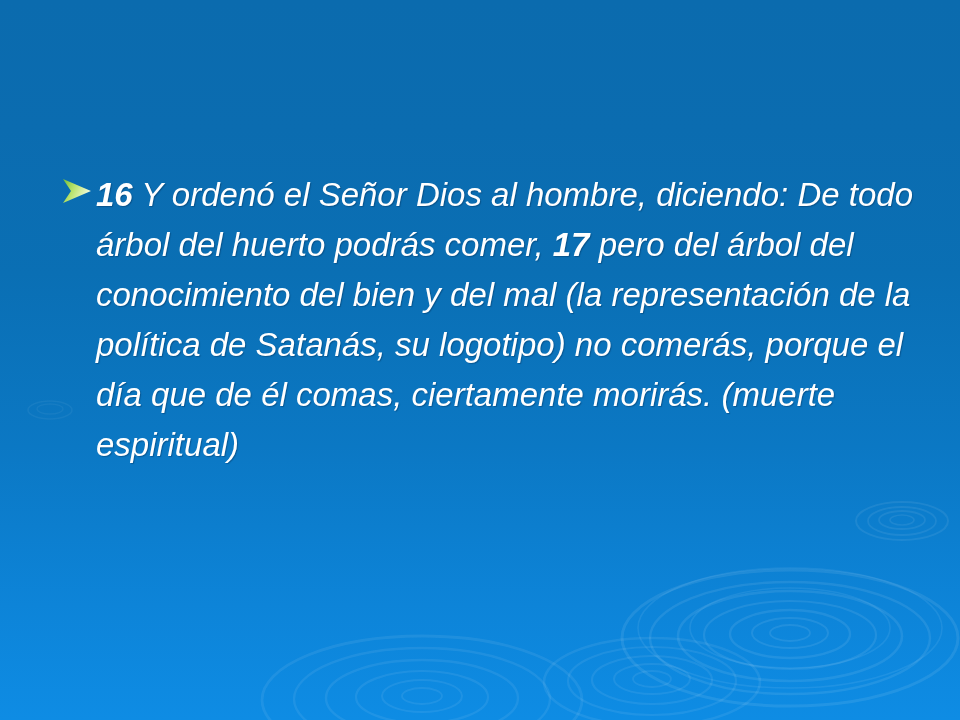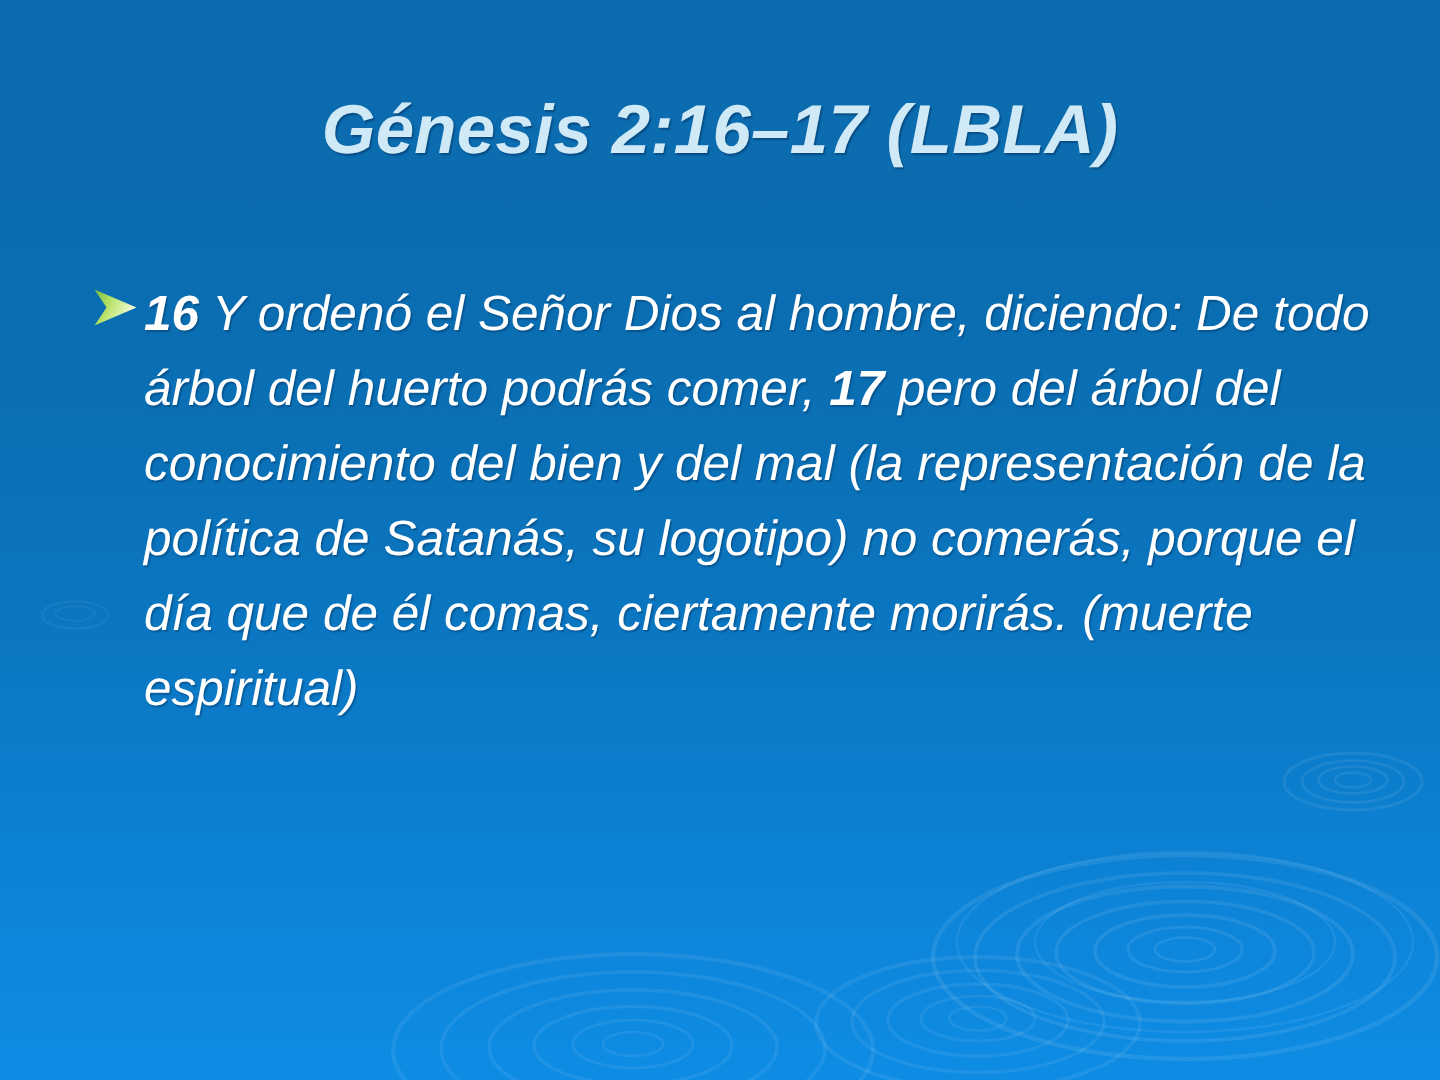--- a/index.html
+++ b/index.html
@@ -45,21 +45,21 @@
     letter-spacing: 0.2px;
     line-height: 56px;
     text-shadow: 1px 1px 1px rgba(0,40,80,0.45);
     white-space: nowrap;
   }
 
   
   #body-block {
     position: absolute;
     left: 60px;
-    top: 184px;
+    top: 170px;
     width: 860px;
   }
   .bullet-row {
     position: relative;
     padding-left: 36px;
   }
   .bullet-arrow {
     position: absolute;
     left: 2px;
     top: 8px;
@@ -128,21 +128,20 @@
         <ellipse cx="902" cy="520" rx="12" ry="5" stroke-width="1.6"></ellipse>
       </g>
 
       <g stroke="#ffffff" stroke-opacity="0.05">
         <ellipse cx="50" cy="410" rx="22" ry="9" stroke-width="1.6"></ellipse>
         <ellipse cx="50" cy="409" rx="13" ry="5" stroke-width="1.4"></ellipse>
       </g>
     </g>
   </svg>
 
-  <div id="title">Génesis 2:16–17 (LBLA)</div>
 
   <div id="body-block">
     <div class="bullet-row">
 
       <svg class="bullet-arrow" viewBox="0 0 30 26" xmlns="http://www.w3.org/2000/svg" aria-hidden="true">
         <defs>
           <linearGradient id="arrowgrad" x1="0" y1="0" x2="1" y2="0.4">
             <stop offset="0%" stop-color="#6fbd3a"></stop>
             <stop offset="45%" stop-color="#b9e36a"></stop>
             <stop offset="100%" stop-color="#f2fbd8"></stop>

